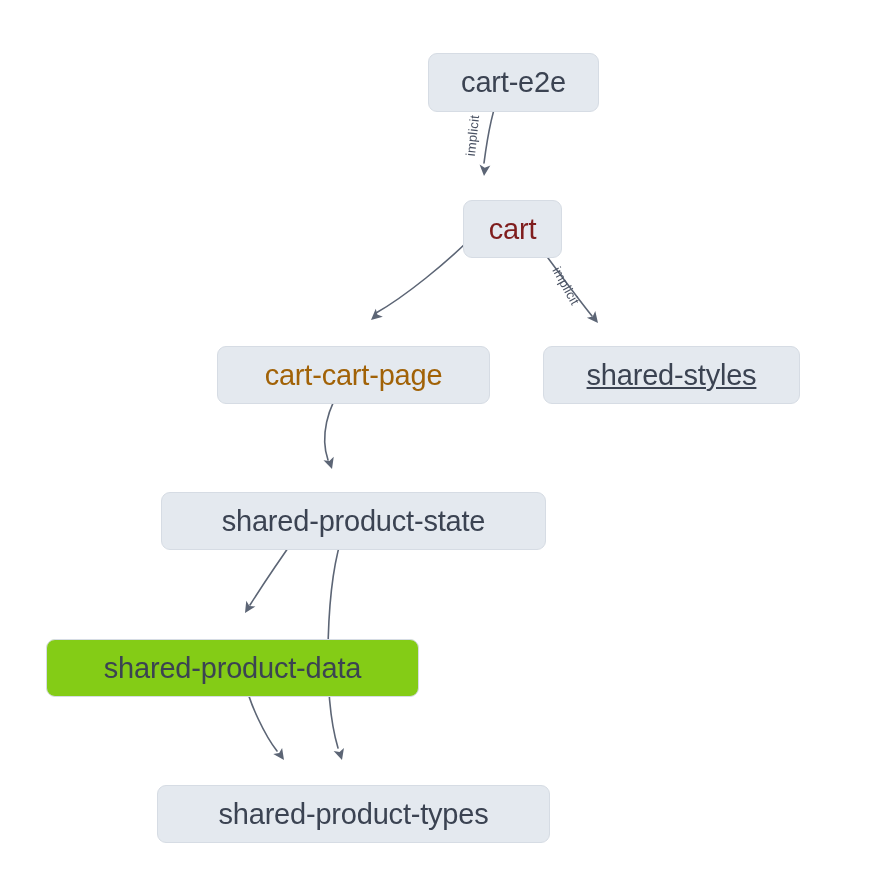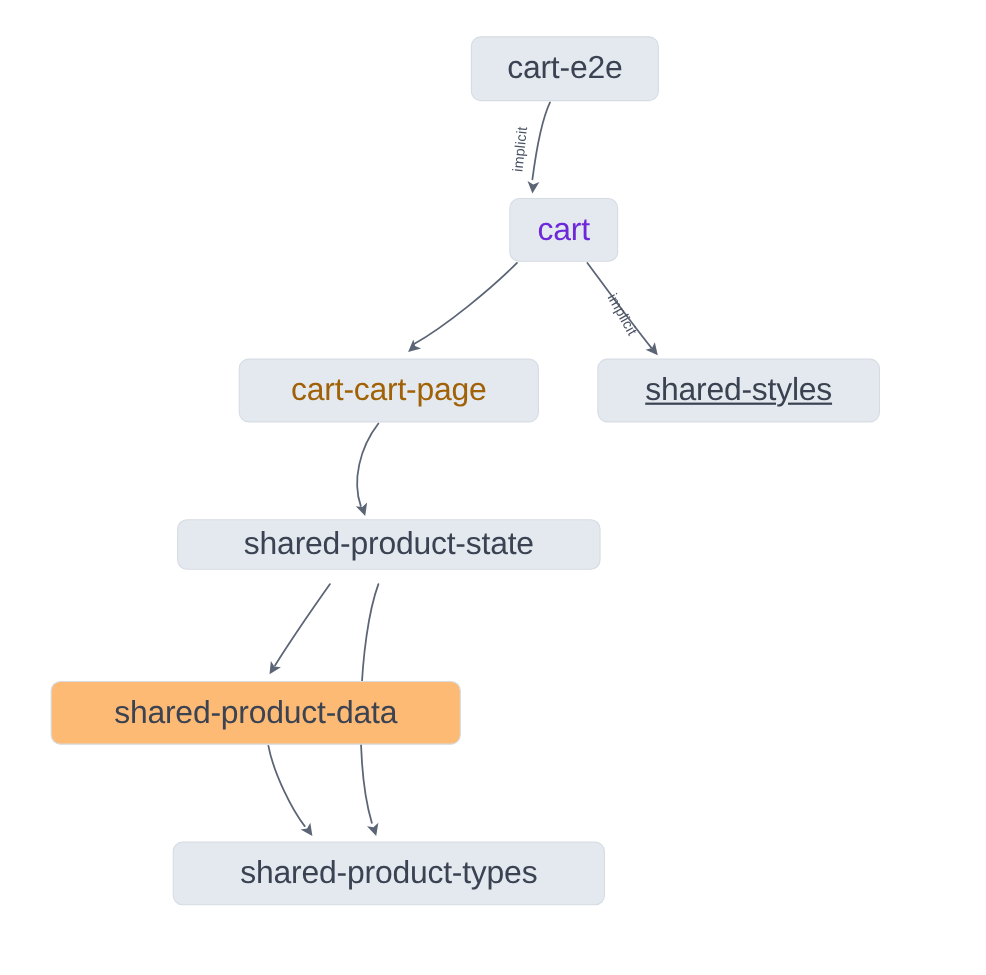--- a/index.html
+++ b/index.html
@@ -53,20 +53,21 @@
     align-items: center;
     justify-content: center;
     background: #e4e9ef;
     border: 1px solid #d6dce4;
     border-radius: 9px;
     color: #3b4352;
     font-family: "Liberation Sans", "DejaVu Sans", sans-serif;
     font-weight: 400;
     white-space: nowrap;
     user-select: none;
+    margin-top: 20px;
   }
   .node-label {
     font-size: 29px;
     line-height: 1;
     color: #3b4352;
     letter-spacing: -0.2px;
   }
 </style>
 </head>
 <body style="background: rgb(255, 255, 255);">
@@ -102,31 +103,31 @@
       <g>
         <path class="edge-path" d="M 244,678 C 249,704 266,737 277,751" stroke="#5c6575"></path>
         <path class="edge-arrow" d="M 0,0 L -11,-5.4 L -8.4,0 L -11,5.4 Z" transform="translate(284,760) rotate(55)" fill="#5c6575"></path>
       </g>
     </svg>
   <div id="node-layer">
       <div class="node" style="left: 428px; top: 33px; width: 171px; height: 59px; background: rgb(228, 233, 239); border-color: rgb(214, 220, 228);">
         <span class="node-label" style="color: rgb(59, 67, 82);">cart-e2e</span>
       </div>
       <div class="node" style="left: 463px; top: 180px; width: 99px; height: 58px; background: rgb(228, 233, 239); border-color: rgb(214, 220, 228);">
-        <span class="node-label" style="color: #6d28d9;">cart</span>
+        <span class="node-label" style="color: #7f1d1d;">cart</span>
       </div>
       <div class="node" style="left: 217px; top: 326px; width: 273px; height: 58px; background: rgb(228, 233, 239); border-color: rgb(214, 220, 228);">
         <span class="node-label" style="color: #a16207;">cart-cart-page</span>
       </div>
       <div class="node" style="left: 543px; top: 326px; width: 257px; height: 58px; background: rgb(228, 233, 239); border-color: rgb(214, 220, 228); text-decoration: underline;">
         <span class="node-label" style="color: rgb(59, 67, 82);">shared-styles</span>
       </div>
-      <div class="node" style="left: 161px; top: 472px; width: 385px; height: 46px; background: rgb(228, 233, 239); border-color: rgb(214, 220, 228);">
+      <div class="node" style="left: 161px; top: 472px; width: 385px; height: 58px; background: rgb(228, 233, 239); border-color: rgb(214, 220, 228);">
         <span class="node-label" style="color: rgb(59, 67, 82);">shared-product-state</span>
       </div>
-      <div class="node" style="left: 46px; top: 619px; width: 373px; height: 58px; background: #fdba74; border-color: rgb(214, 220, 228);">
+      <div class="node" style="left: 46px; top: 619px; width: 373px; height: 58px; background: #84cc16; border-color: rgb(214, 220, 228);">
         <span class="node-label" style="color: rgb(59, 67, 82);">shared-product-data</span>
       </div>
       <div class="node" style="left: 157px; top: 765px; width: 393px; height: 58px; background: rgb(228, 233, 239); border-color: rgb(214, 220, 228);">
         <span class="node-label" style="color: rgb(59, 67, 82);">shared-product-types</span>
       </div>
     </div>
 </div>
 
 </body></html>

